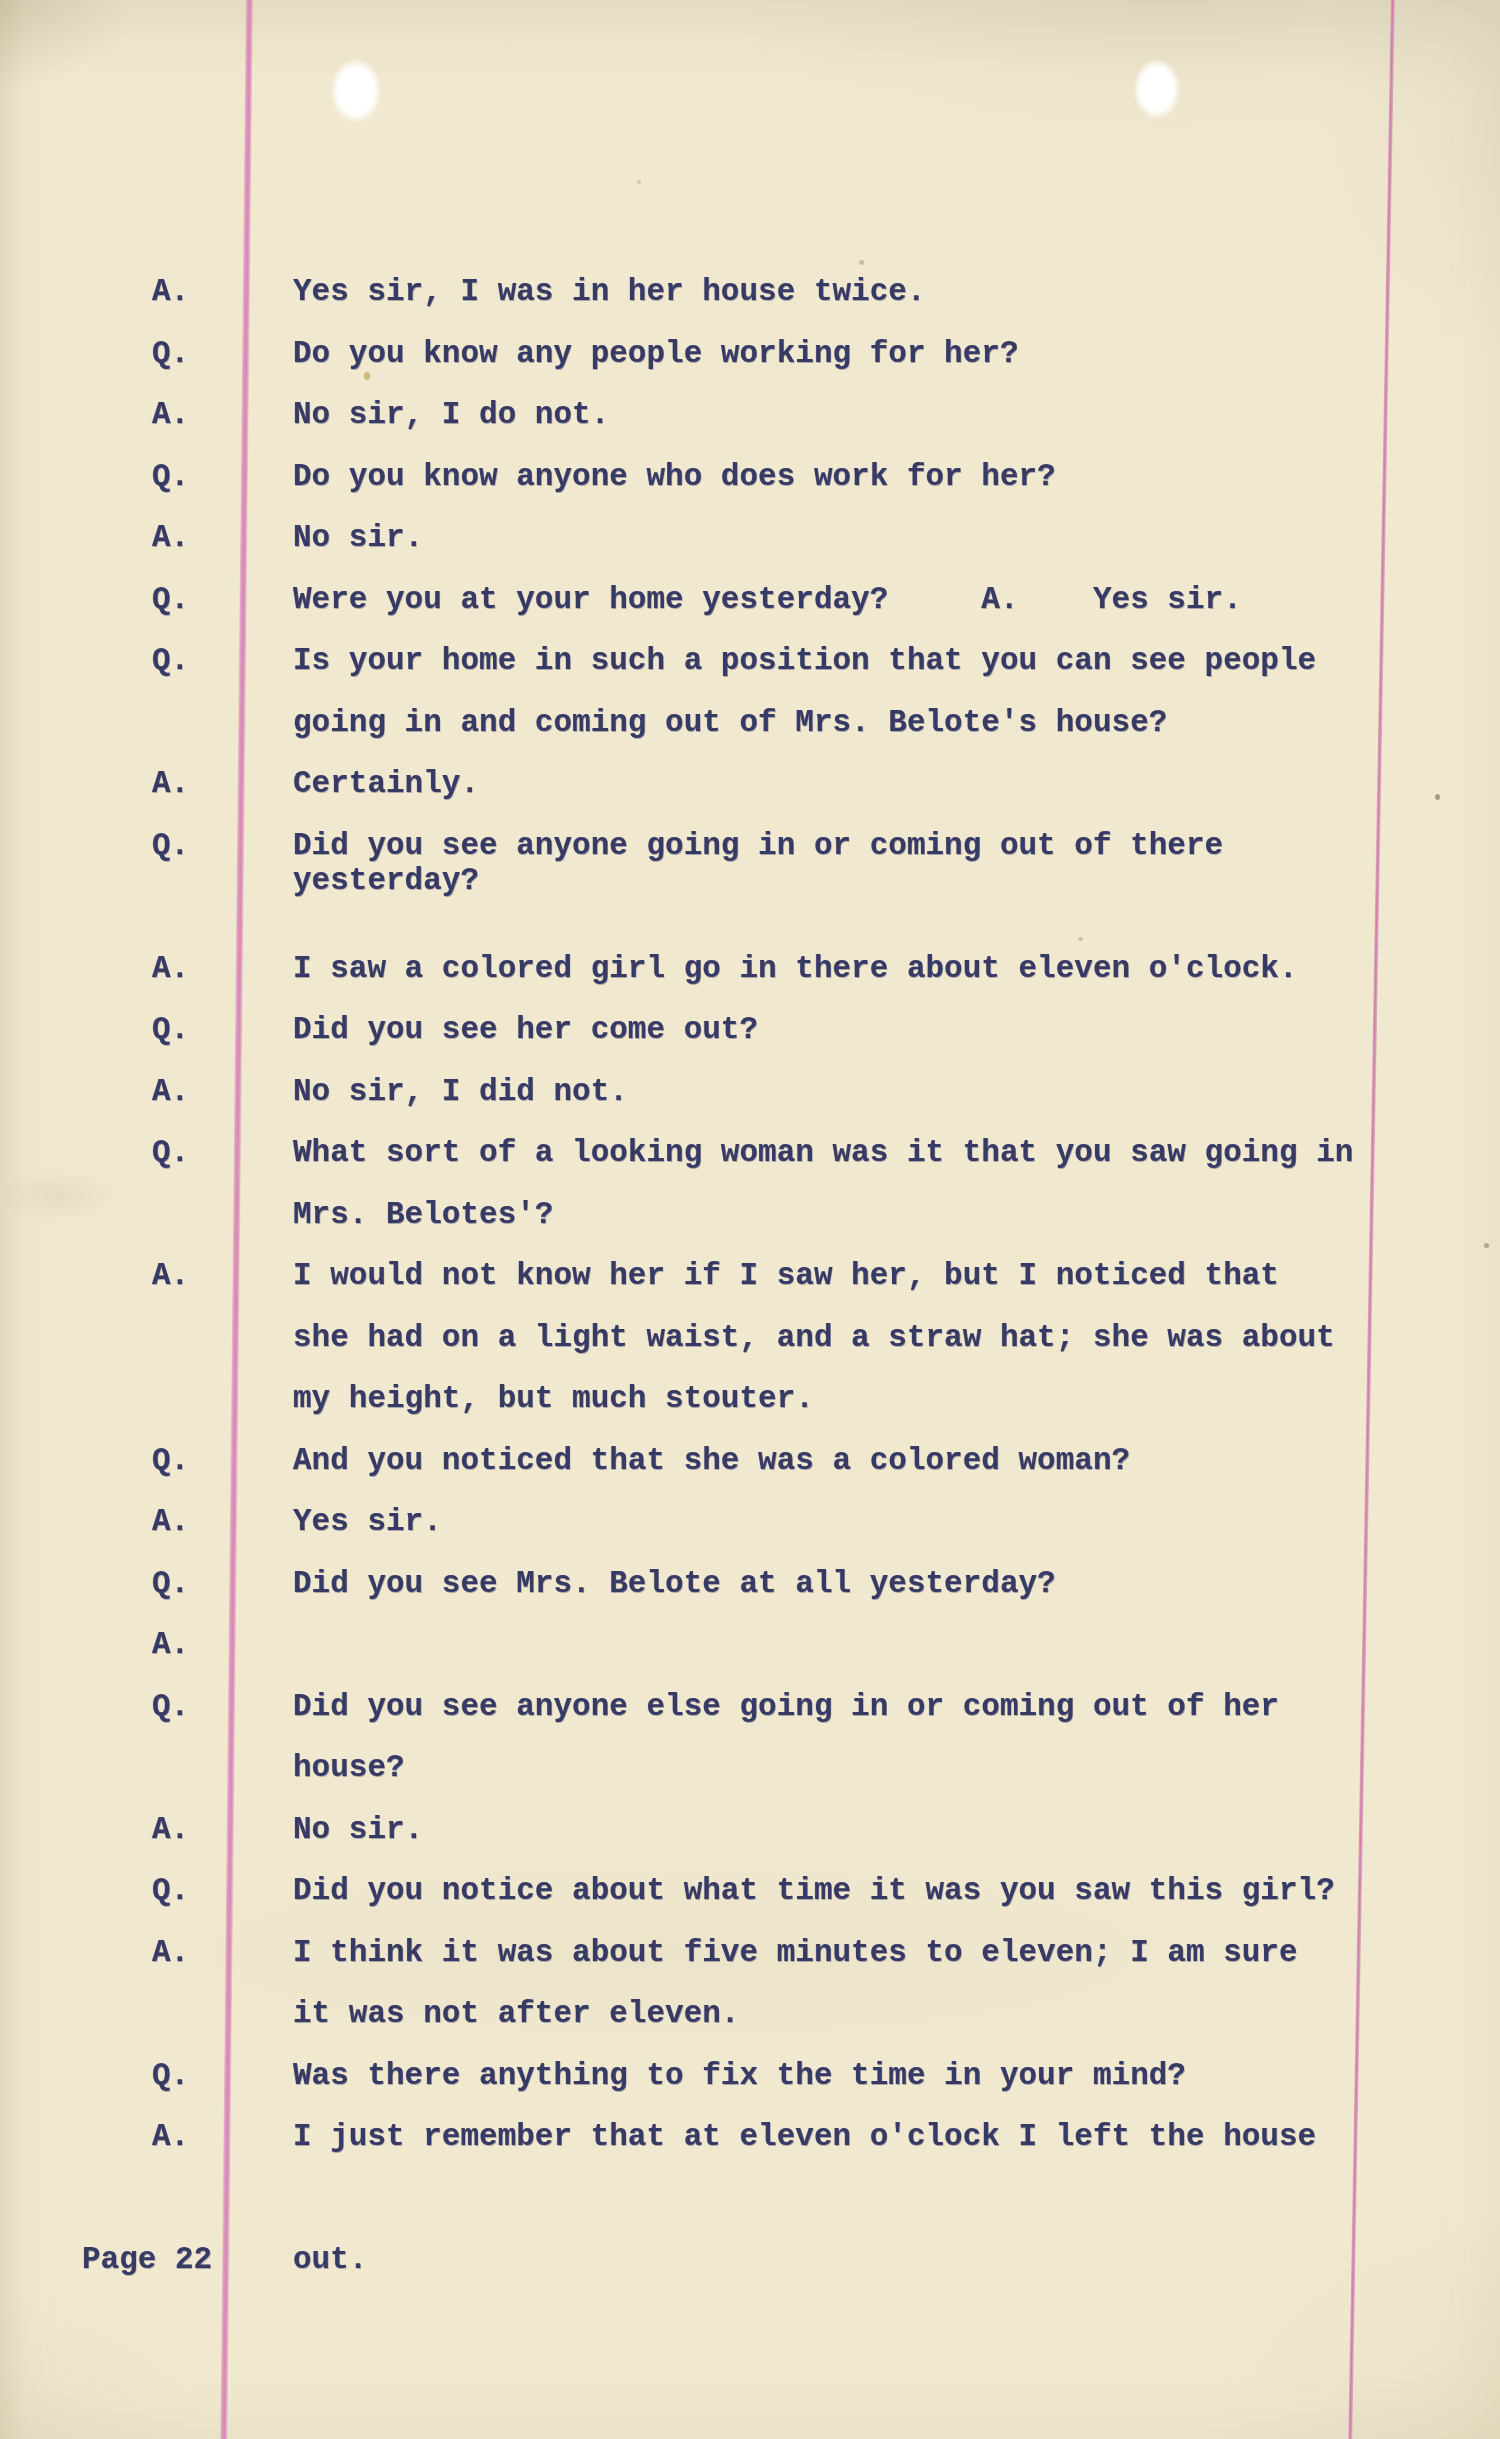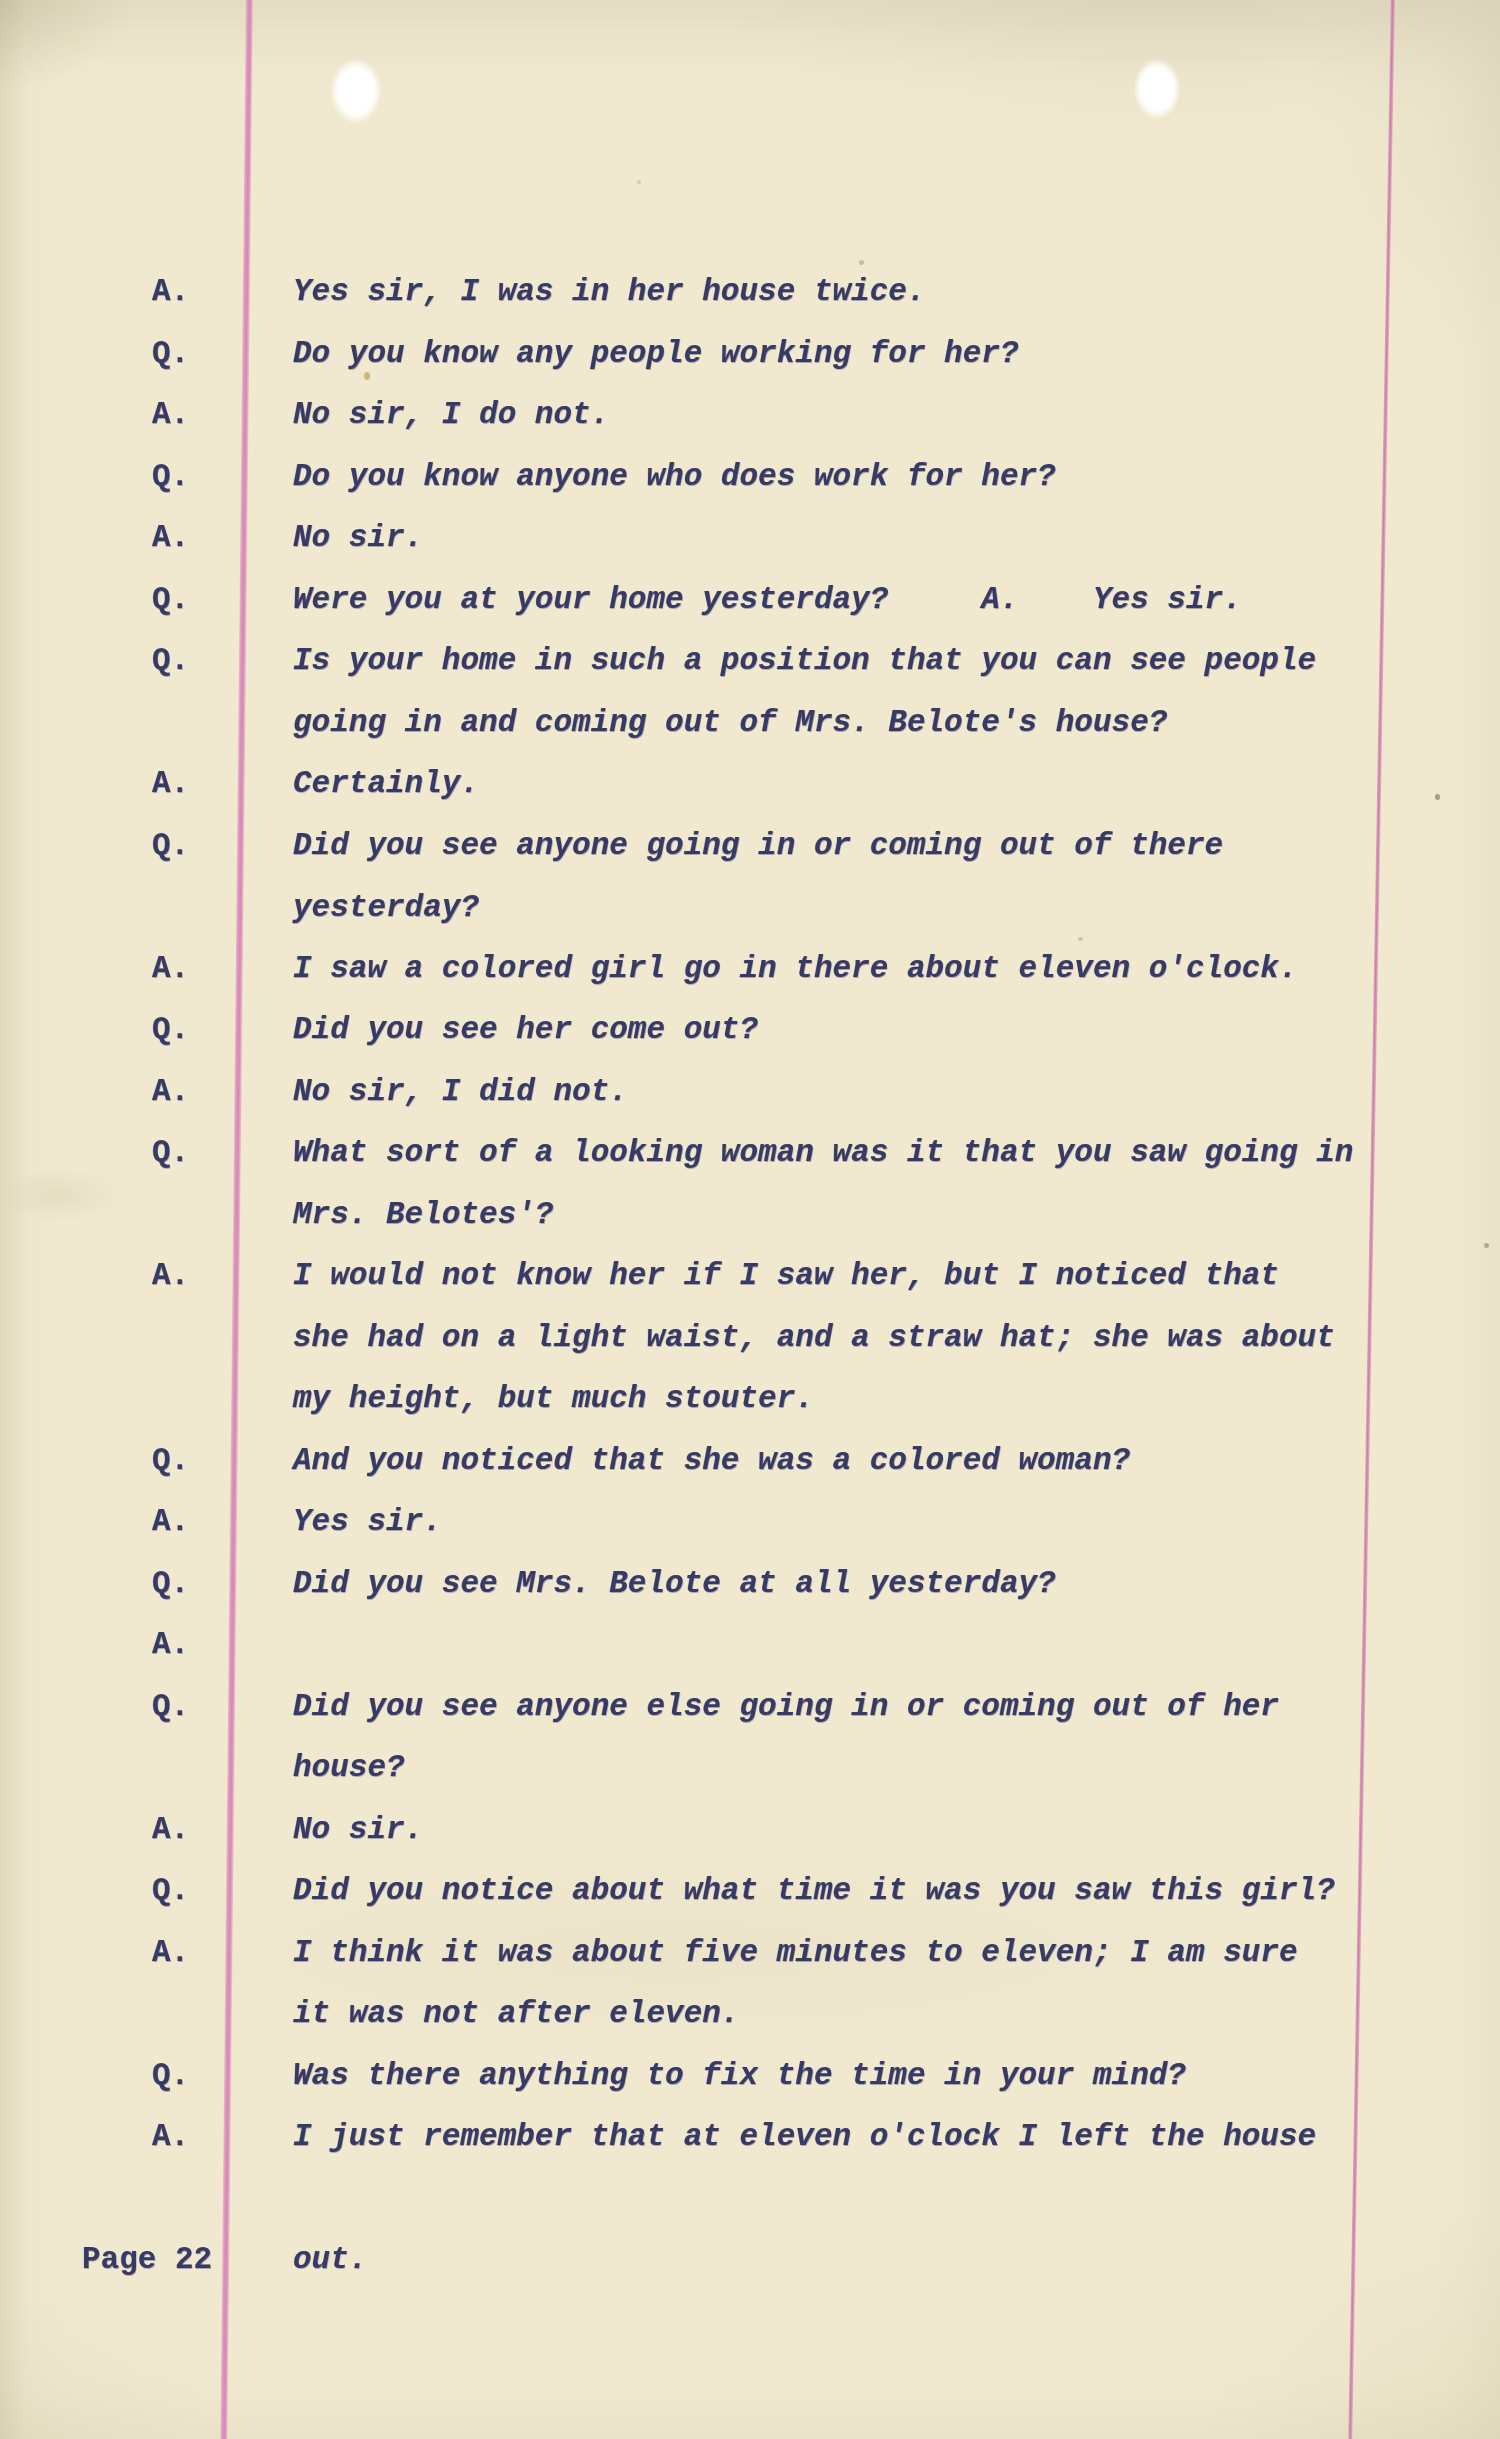--- a/index.html
+++ b/index.html
@@ -45,21 +45,21 @@
   .row{position:absolute;left:0;right:0;height:46px;}
   .speaker-label,.line-text{
     position:absolute;top:0;
     font:700 31px/44px "Liberation Mono", monospace;
     color:#383a66;
     text-shadow:0.6px 0.6px 0.4px rgba(56,58,102,0.38), -0.4px 0 0.5px rgba(56,58,102,0.22);
     white-space:pre;
   }
   .speaker-label{left:152px;}
   .speaker-label.footer-label{left:82px;}
-  .line-text{left:293px;font-style:italic;}
+  .line-text{left:293px;}
 </style>
 </head>
 <body>
 
 <div class="page">
 
   <div class="rule rule-left"></div>
   <div class="rule rule-right"></div>
 
   <div class="hole hole-left"></div>
@@ -106,21 +106,21 @@
       <span class="line-text">going in and coming out of Mrs. Belote's house?</span>
     </div>
       <div class="row" style="top: 762px;">
       <span class="speaker-label">A.</span>
       <span class="line-text">Certainly.</span>
     </div>
       <div class="row" style="top: 823.5px;">
       <span class="speaker-label">Q.</span>
       <span class="line-text">Did you see anyone going in or coming out of there</span>
     </div>
-      <div class="row" style="top: 886px;">
+      <div class="row" style="top: 859px;">
       <span class="speaker-label"></span>
       <span class="line-text">yesterday?</span>
     </div>
       <div class="row" style="top: 946.5px;">
       <span class="speaker-label">A.</span>
       <span class="line-text">I saw a colored girl go in there about eleven o'clock.</span>
     </div>
       <div class="row" style="top: 1008px;">
       <span class="speaker-label">Q.</span>
       <span class="line-text">Did you see her come out?</span>

